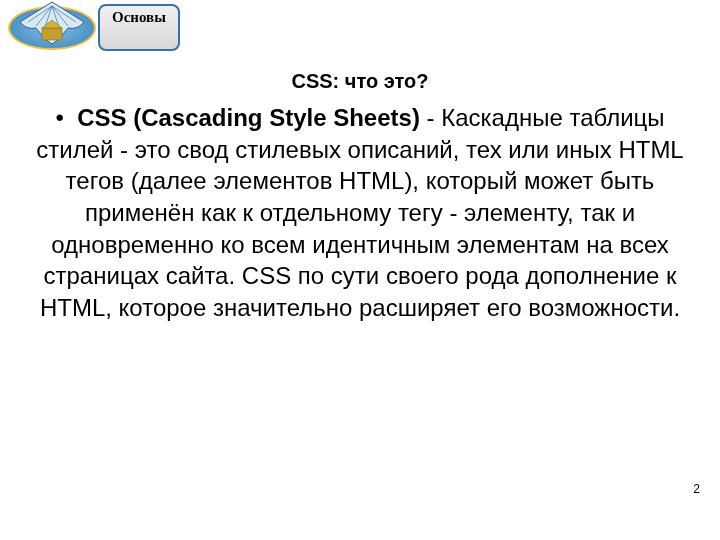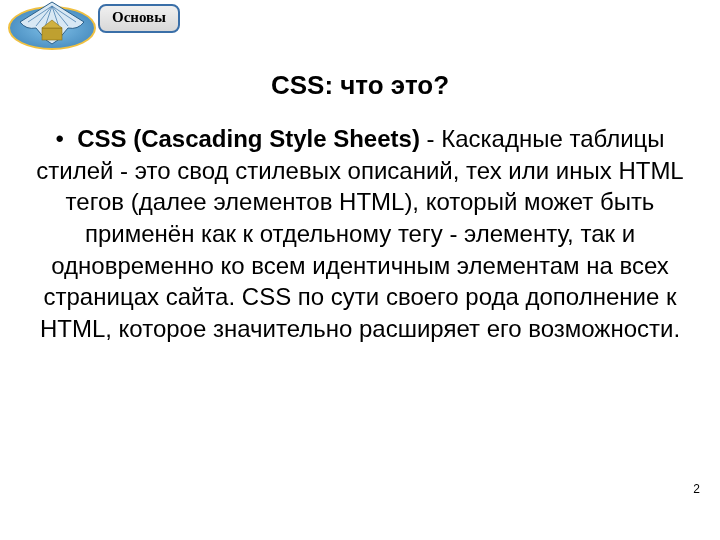--- a/index.html
+++ b/index.html
@@ -42,34 +42,34 @@
     height: 50px;
   }
   .badge {
     position: absolute;
     left: 98px;
     top: 4px;
     border: 2px solid #3a6fa8;
     background: #e0e0e0;
     background: linear-gradient(#f0f0f0, #d8d8d8);
     border-radius: 8px;
-    padding: 4px 12px 5px 12px;
+    padding: 4px 12px 23px 12px;
     font-family: "Times New Roman", Times, serif;
     font-weight: bold;
     font-size: 15px;
     line-height: 1.05;
     color: #000;
     text-align: center;
   }
   .slide-title {
     text-align: center;
     font-family: Arial, Helvetica, sans-serif;
     font-weight: bold;
-    font-size: 26px;
-    margin: 10px 0 22px 0;
+    font-size: 20px;
+    margin: 10px 0 9px 0;
   }
   .bullet-block {
     margin: 0 18px;
     text-align: center;
     font-family: Arial, Helvetica, sans-serif;
     font-size: 24px;
     line-height: 1.32;
   }
   .bullet-dot {
     font-weight: normal;

